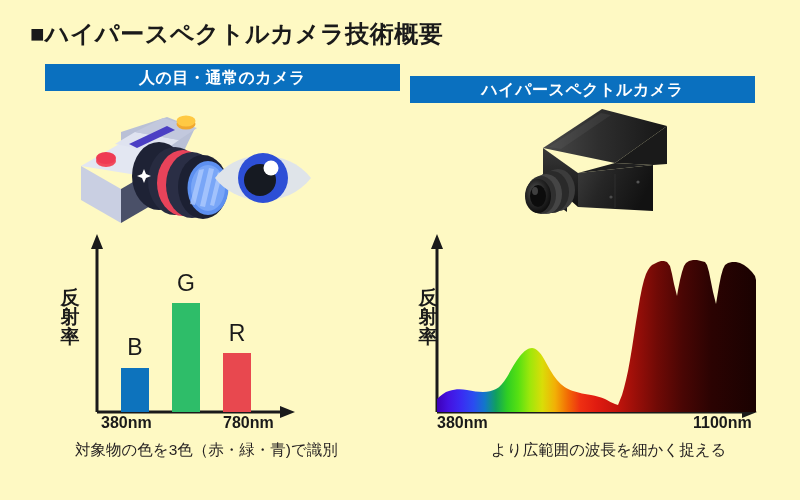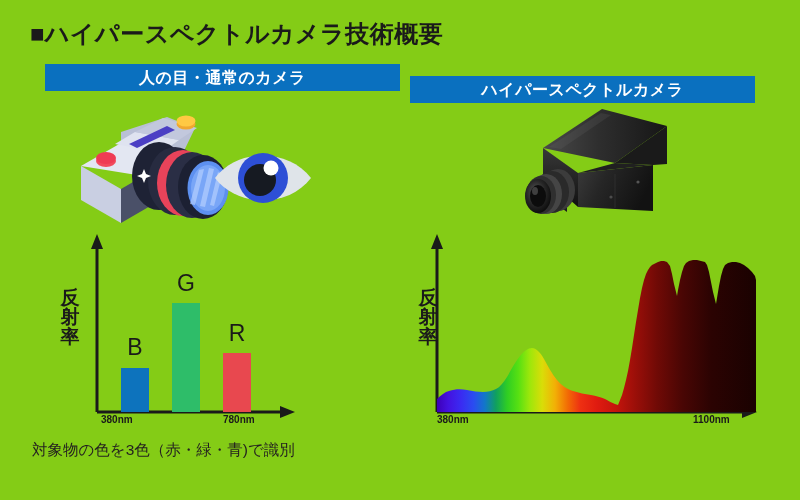--- a/index.html
+++ b/index.html
@@ -8,21 +8,21 @@
     background: #ffffff;
   }
   body {
     font-family: "Liberation Sans", "DejaVu Sans", sans-serif;
     color: #231f20;
   }
   #slide {
     position: relative;
     width: 800px;
     height: 500px;
-    background: #84cc16;
+    background: #fef9c3;
     overflow: hidden;
   }
 
   
   #page-title {
     position: absolute;
     left: 30px;
     top: 18px;
     font-size: 24px;
     font-weight: 700;
@@ -64,41 +64,42 @@
     letter-spacing: 0px;
     color: #1a1a1a;
     text-align: center;
     width: 22px;
   }
   #ylabel-left  { left: 4px;  top: 56px; }
   #ylabel-right { left: 2px;  top: 56px; }
 
   .tick-label {
     position: absolute;
-    font-size: 10px;
+    font-size: 16px;
     font-weight: 700;
     color: #1a1a1a;
     white-space: nowrap;
   }
 
   .bar-letter {
     position: absolute;
     font-size: 23px;
     font-weight: 400;
     color: #1a1a1a;
     text-align: center;
     width: 30px;
   }
 
   
   .caption {
     position: absolute;
     font-size: 15.5px;
     color: #231f20;
     white-space: nowrap;
+    margin-left: 43px;
   }
   #caption-left  { left: 32px;  top: 440px; }
   #caption-right { left: 448px; top: 440px; }
 
   #credit {
     position: absolute;
     right: 16px;
     top: 475px;
     font-size: 11px;
     color: #3a3a3a;
@@ -314,15 +315,16 @@
                L341,48 L341,180
                Z"></path>
     </svg>
 
     <div class="tick-label" style="left:22px;  top:182px;">380nm</div>
     <div class="tick-label" style="left:278px; top:182px;">1100nm</div>
   </div>
 
   <div class="caption" id="caption-left">対象物の色を3色（赤・緑・青)で識別</div>
 
+  <div class="caption" id="caption-right">より広範囲の波長を細かく捉える</div>
 
 
 </div>
 
 </body></html>

